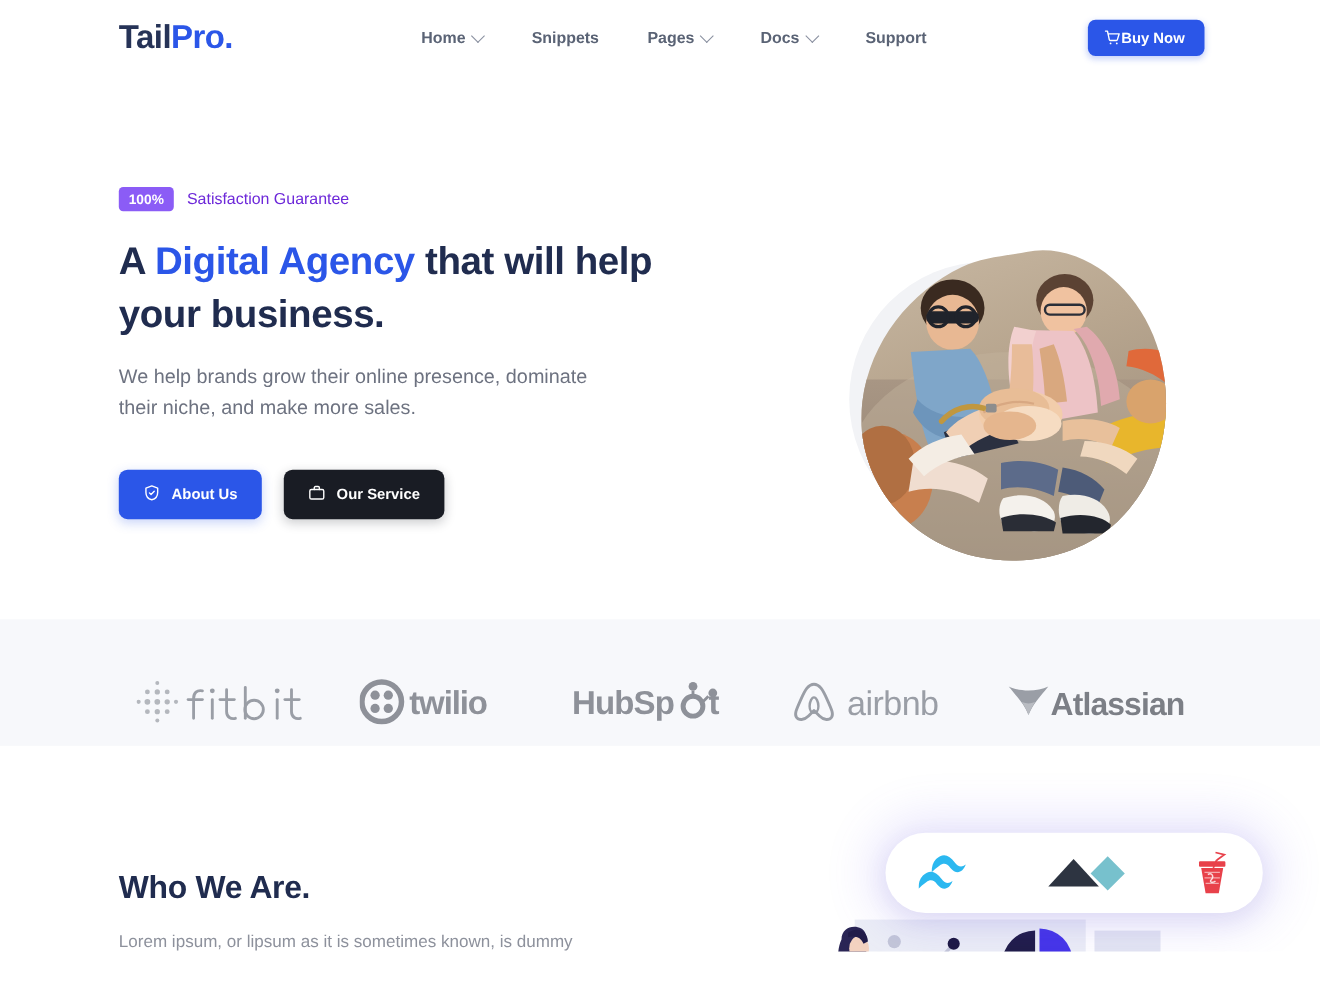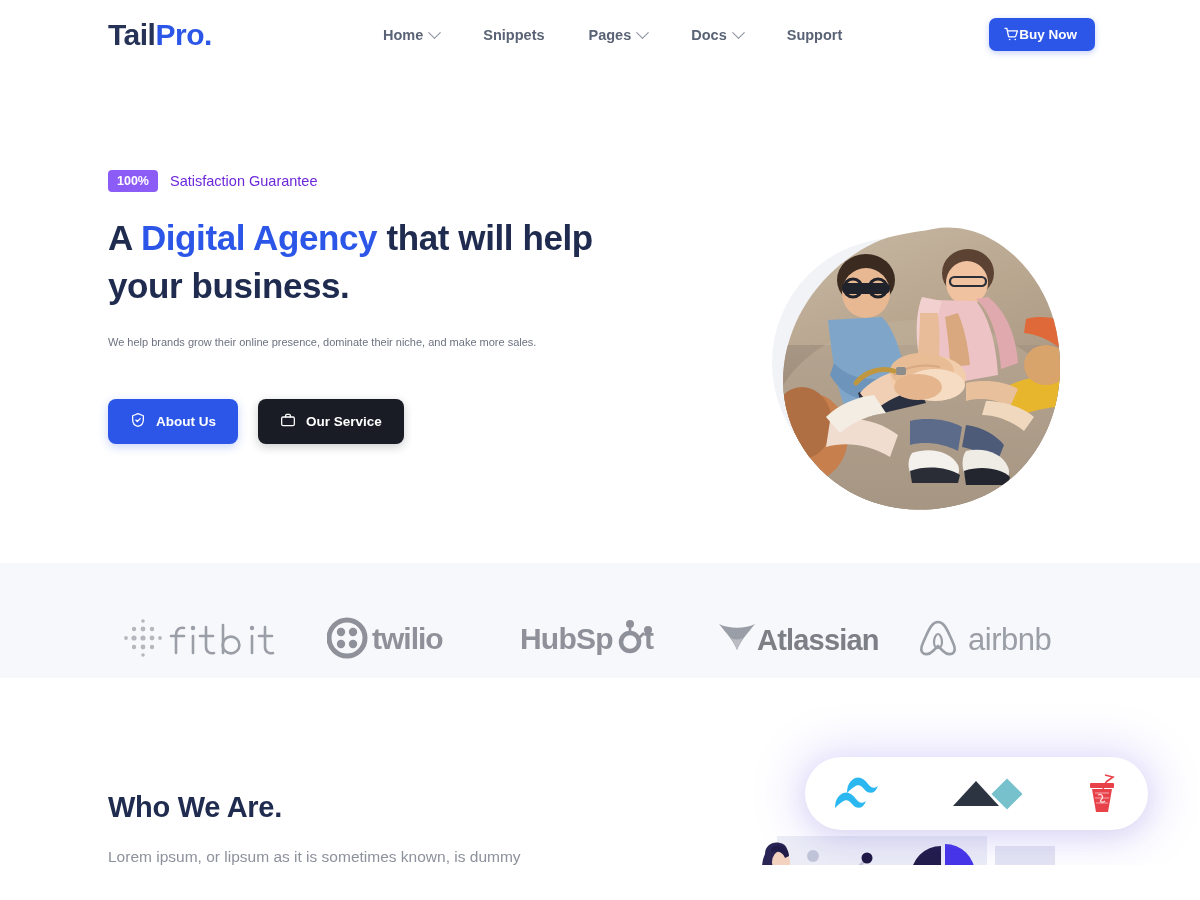--- a/index.html
+++ b/index.html
@@ -74,21 +74,21 @@
 
   .headline {
     font-size: 35px; font-weight: 700; line-height: 48px;
     color: #202c4f; letter-spacing: -0.4px;
     max-width: 520px;
   }
   .headline .hl { color: #2b56e8; }
 
   .hero-sub {
     margin-top: 18px;
-    font-size: 11px; line-height: 28px; color: #6d7280;
+    font-size: 18px; line-height: 28px; color: #6d7280;
     max-width: 440px;
   }
 
   .cta-row { display: flex; gap: 20px; margin-top: 43px; }
   .btn {
     display: inline-flex; align-items: center; gap: 10px;
     font-size: 13.5px; font-weight: 700;
     padding: 13px 22px; border-radius: 8px;
     border: none; cursor: pointer; white-space: nowrap;
   }
@@ -367,33 +367,33 @@
         <text x="0" y="33" fill="#8e9199" font-family="'Liberation Sans',sans-serif" font-size="30" font-weight="700" letter-spacing="-0.8">HubSp</text>
         <circle cx="110" cy="26" r="9" fill="none" stroke="#8e9199" stroke-width="4.5"></circle>
         <circle cx="110" cy="8" r="4" fill="#8e9199"></circle>
         <circle cx="128" cy="14" r="4" fill="#8e9199"></circle>
         <path d="M110 12 L110 17 M119 22 L124 17" stroke="#8e9199" stroke-width="2.6"></path>
         <text x="124" y="33" fill="#8e9199" font-family="'Liberation Sans',sans-serif" font-size="30" font-weight="700">t</text>
       </svg>
     </div>
 
     <div class="logo-cell">
-      <svg width="170" height="44" viewBox="0 0 170 44">
-        <path d="M6 8 C14 18 20 24 24 34 C28 24 34 18 42 8 C32 13 16 13 6 8 Z" fill="#9a9ea6"></path>
-        <path d="M18 22 C21 27 23 31 24 34 C25 31 27 27 30 22 C26 24 22 24 18 22 Z" fill="#b9bcc2"></path>
-        <text x="44" y="34" fill="#7c7f86" font-family="'Liberation Sans',sans-serif" font-size="29" font-weight="700" letter-spacing="-0.8">Atlassian</text>
-      </svg>
-    </div>
-
-    <div class="logo-cell">
       <svg width="160" height="44" viewBox="0 0 160 44">
         <path d="M22 6 C27 6 30 11 34 20 C38 29 40 33 38 36 C36 39 31 39 27 35 L22 30 L17 35
                  C13 39 8 39 6 36 C4 33 6 29 10 20 C14 11 17 6 22 6 Z" fill="none" stroke="#9a9ea6" stroke-width="2.6" stroke-linejoin="round"></path>
         <path d="M22 18 C24 18 26 22 26 26 C26 30 24 32 22 32 C20 32 18 30 18 26 C18 22 20 18 22 18 Z" fill="none" stroke="#9a9ea6" stroke-width="2.2"></path>
         <text x="52" y="34" fill="#9a9ea6" font-family="'Liberation Sans',sans-serif" font-size="31" font-weight="400" letter-spacing="-0.5">airbnb</text>
+      </svg>
+    </div>
+
+    <div class="logo-cell">
+      <svg width="170" height="44" viewBox="0 0 170 44">
+        <path d="M6 8 C14 18 20 24 24 34 C28 24 34 18 42 8 C32 13 16 13 6 8 Z" fill="#9a9ea6"></path>
+        <path d="M18 22 C21 27 23 31 24 34 C25 31 27 27 30 22 C26 24 22 24 18 22 Z" fill="#b9bcc2"></path>
+        <text x="44" y="34" fill="#7c7f86" font-family="'Liberation Sans',sans-serif" font-size="29" font-weight="700" letter-spacing="-0.8">Atlassian</text>
       </svg>
     </div>
   </div>
 
   <div class="who">
 
     <h2 class="who-title">Who We Are.</h2>
     <p class="who-text">Lorem ipsum, or lipsum as it is sometimes known, is dummy</p>
 
     <svg class="illus" viewBox="0 0 320 60">

